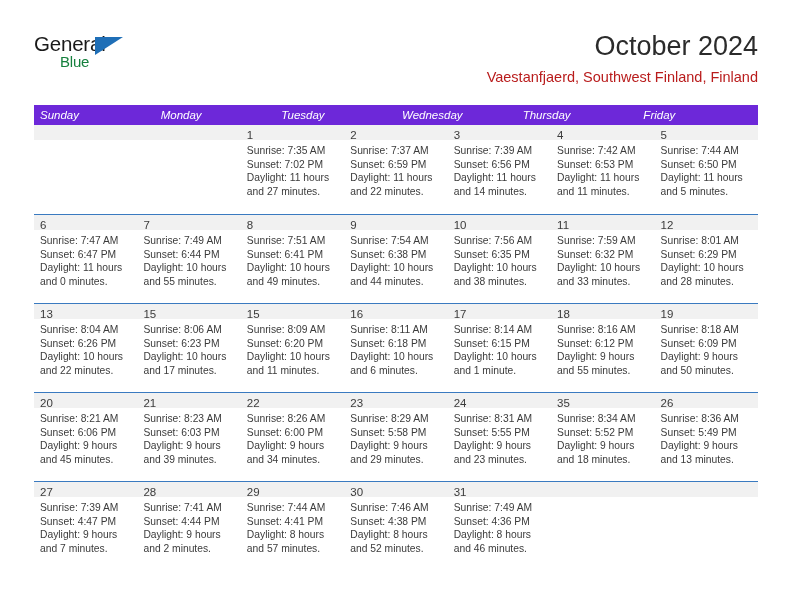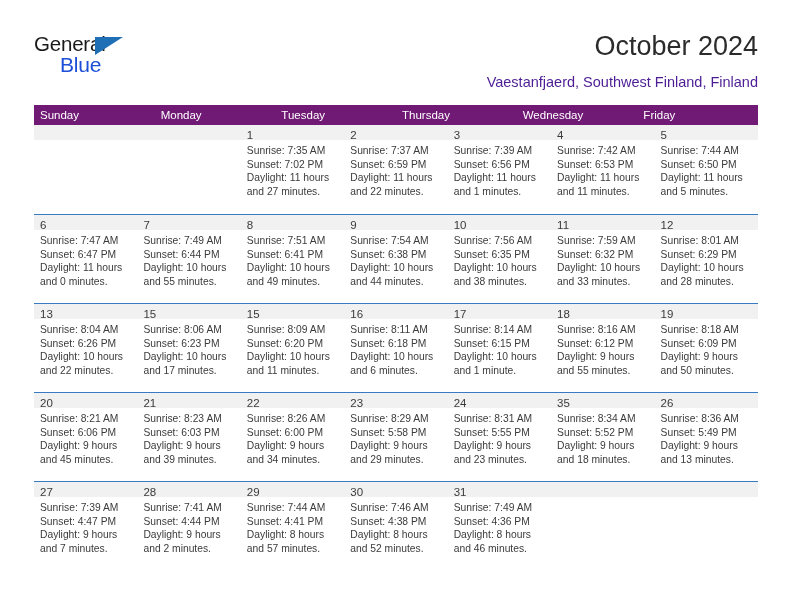--- a/index.html
+++ b/index.html
@@ -54,59 +54,60 @@
     top: 5px;
     width: 0;
     height: 0;
     border-left: 28px solid #1f6fb7;
     border-bottom: 18px solid transparent;
   }
   .logo-blue {
     position: absolute;
     left: 26px;
     top: 21px;
-    font-size: 21px;
+    font-size: 15px;
     letter-spacing: -0.2px;
-    color: #1d4ed8;
+    color: #15803d;
     font-family: "Liberation Sans", sans-serif;
   }
 
   .title-block {
     position: absolute;
     right: 0;
     top: 0;
     text-align: right;
   }
   .cal-title {
     font-size: 27px;
     color: #2b2b2b;
     line-height: 32px;
     font-weight: normal;
     white-space: nowrap;
   }
   .cal-subtitle {
     font-size: 14.5px;
-    color: #4c1d95;
+    color: #b91c1c;
     line-height: 20px;
-    margin-top: 10px;
+    margin-top: 5px;
     white-space: nowrap;
   }
 
   
   .calendar {
     position: absolute;
     left: 34px;
     top: 105px;
     width: 724px;
   }
 
   .dow-row {
     display: flex;
-    background: #701a75;
+    background: #6d28d9;
     height: 20px;
+    font-style: italic;
   }
   .dow-cell {
     flex: 1 1 0;
     color: #ffffff;
     font-size: 11.5px;
     line-height: 20px;
     padding-left: 6px;
     box-sizing: border-box;
     white-space: nowrap;
   }
@@ -171,22 +172,22 @@
       <div class="cal-subtitle">Vaestanfjaerd, Southwest Finland, Finland</div>
     </div>
 
   </div>
 
   <div class="calendar">
     <div class="dow-row" id="dow-row">
         <div class="dow-cell">Sunday</div>
         <div class="dow-cell">Monday</div>
         <div class="dow-cell">Tuesday</div>
+        <div class="dow-cell">Wednesday</div>
         <div class="dow-cell">Thursday</div>
-        <div class="dow-cell">Wednesday</div>
         <div class="dow-cell">Friday</div>
       </div>
     <div id="weeks-container">
         <div class="week first">
           <div class="day empty">
             <div class="daynum-band"><span class="daynum"></span></div>
             <div class="day-lines"></div>
           </div>
           <div class="day empty">
             <div class="daynum-band"><span class="daynum"></span></div>
@@ -209,21 +210,21 @@
               <div class="dline">Daylight: 11 hours</div>
               <div class="dline">and 22 minutes.</div>
             </div>
           </div>
           <div class="day">
             <div class="daynum-band"><span class="daynum">3</span></div>
             <div class="day-lines">
               <div class="dline">Sunrise: 7:39 AM</div>
               <div class="dline">Sunset: 6:56 PM</div>
               <div class="dline">Daylight: 11 hours</div>
-              <div class="dline">and 1 minutes.</div>
+              <div class="dline">and 14 minutes.</div>
             </div>
           </div>
           <div class="day">
             <div class="daynum-band"><span class="daynum">4</span></div>
             <div class="day-lines">
               <div class="dline">Sunrise: 7:42 AM</div>
               <div class="dline">Sunset: 6:53 PM</div>
               <div class="dline">Daylight: 11 hours</div>
               <div class="dline">and 11 minutes.</div>
             </div>

